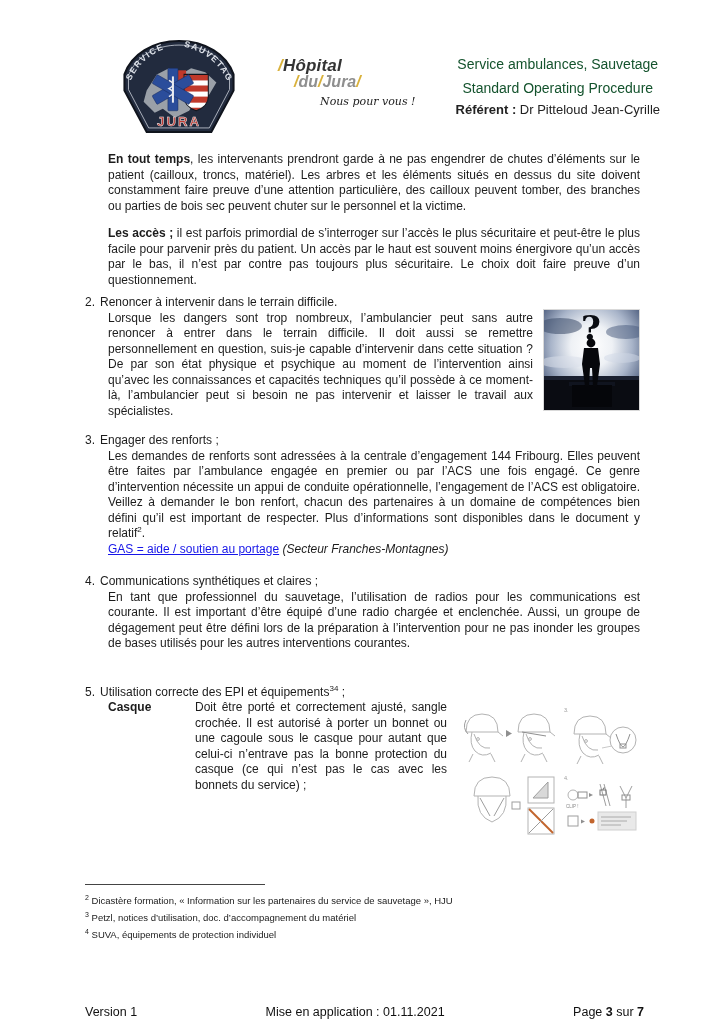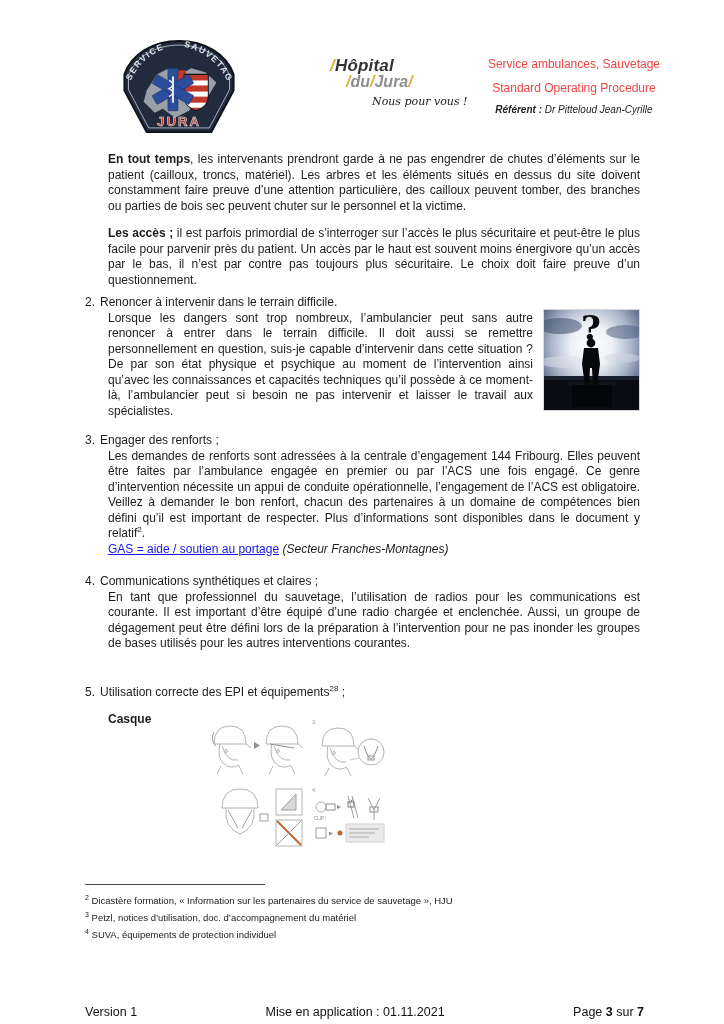--- a/index.html
+++ b/index.html
@@ -12,28 +12,28 @@
     overflow: hidden;
   }
   .page { position: relative; width: 724px; height: 1024px; background: #fff; }
 
   
   .header {
     display: flex; align-items: flex-start;
     padding: 38px 64px 0 116px;
   }
   .badge-wrap { width: 126px; flex: 0 0 auto; }
-  .hj-logo { margin-left: 88px; margin-top: 18px; flex: 0 0 auto; width: 150px; }
+  .hj-logo { margin-left: 36px; margin-top: 18px; flex: 0 0 auto; width: 150px; }
   .hj-l1 { font-size: 17px; font-weight: bold; font-style: italic; color: #333; letter-spacing: .2px; }
   .hj-l2 { font-size: 16px; font-weight: bold; font-style: italic; color: #8f8f8f; margin: -3px 0 0 16px; }
   .hj-gold { color: #d9b13b; font-weight: bold; font-style: italic; }
   .hj-tag { font-family: "DejaVu Serif", serif; font-style: italic; font-size: 11px; color: #222; margin: 4px 0 0 42px; white-space: nowrap; }
   .title-block { margin-left: auto; margin-top: 14px; text-align: center; line-height: 24px; }
-  .title-line { font-size: 12px; color: #ef4444; }
-  .referent-line { font-size: 10px; font-style: italic; color: #222; line-height: 20px; }
+  .title-line { font-size: 14px; color: #14532d; }
+  .referent-line { font-size: 13px; color: #222; line-height: 20px; }
   .referent-label { font-weight: bold; }
 
   
   .content { padding: 13px 84px 0 85px; }
   p.doc, .sec-body { font-size: 12px; line-height: 15.5px; text-align: justify; }
   .indent { padding-left: 23px; }
   .lead-bold { font-weight: bold; }
   .sec { margin-top: 0; }
   .sec-title { font-size: 12px; line-height: 15.5px; display: flex; }
   .sec-num { width: 15px; flex: 0 0 auto; }
@@ -50,21 +50,21 @@
   .mt-s5 { margin-top: 33px; }
 
   .float-photo {
     float: right; width: 97px; height: 102px;
     margin: -2px 0 4px 10px;
     border: 1px solid #d9d9d9;
   }
   .float-photo svg { display: block; }
 
   
-  .epi-row { display: flex; padding-left: 23px; margin-top: 12px; }
+  .epi-row { display: flex; padding-left: 23px; margin-top: 0; }
   .epi-label { width: 87px; flex: 0 0 auto; font-weight: bold; font-size: 12px; line-height: 15.5px; }
   .epi-text { width: 252px; flex: 0 0 auto; font-size: 12px; line-height: 15.5px; text-align: justify; }
   .helmet-fig { margin-left: 13px; flex: 0 0 auto; }
 
   
   .footnote-rule { position: absolute; left: 85px; top: 884px; width: 180px; border-top: 1px solid #444; }
   .footnotes { position: absolute; left: 85px; top: 892px; font-size: 9.5px; line-height: 17px; color: #1a1a1a; }
   .footnotes sup { font-size: 7px; }
   .footer {
     position: absolute; left: 85px; right: 80px; top: 1005px;
@@ -198,24 +198,25 @@
       <div class="sec-title">
         <span class="sec-num">4.</span>
         <span>Communications synthétiques et claires ;</span>
       </div>
       <div class="sec-body indent"><span>En tant que professionnel du sauvetage, l’utilisation de radios pour les communications est courante. Il est important d’être équipé d’une radio chargée et enclenchée. Aussi, un groupe de dégagement peut être défini lors de la préparation à l’intervention pour ne pas inonder les groupes de bases utilisés pour les autres interventions courantes.</span></div>
     </div>
 
     <div class="sec mt-s5">
       <div class="sec-title">
         <span class="sec-num">5.</span>
-        <span><span>Utilisation correcte des EPI et équipements</span><sup>28</sup><span> ;</span></span>
+        <span><span>Utilisation correcte des EPI et équipements</span><sup>34</sup><span> ;</span></span>
       </div>
       <div class="epi-row">
         <div class="epi-label">Casque</div>
+        <div class="epi-text">Doit être porté et correctement ajusté, sangle crochée. Il est autorisé à porter un bonnet ou une cagoule sous le casque pour autant que celui-ci n’entrave pas la bonne protection du casque (ce qui n’est pas le cas avec les bonnets du service) ;</div>
         <div class="helmet-fig">
           <svg width="180" height="137" viewBox="0 0 180 137" fill="none" stroke="#b3b3b3" stroke-width="1">
             <defs>
               <g id="headProfile">
                 <path d="M2,20 Q2,2 18,2 Q34,2 34,20"></path>
                 <path d="M2,20 L34,20 L39,24"></path>
                 <path d="M8,20 Q5,32 11,39 Q18,46 27,41"></path>
                 <path d="M10,22 Q15,38 26,36"></path>
                 <circle cx="14" cy="27" r="1.4"></circle>
                 <path d="M9,42 L5,50 M27,42 L31,50"></path>

